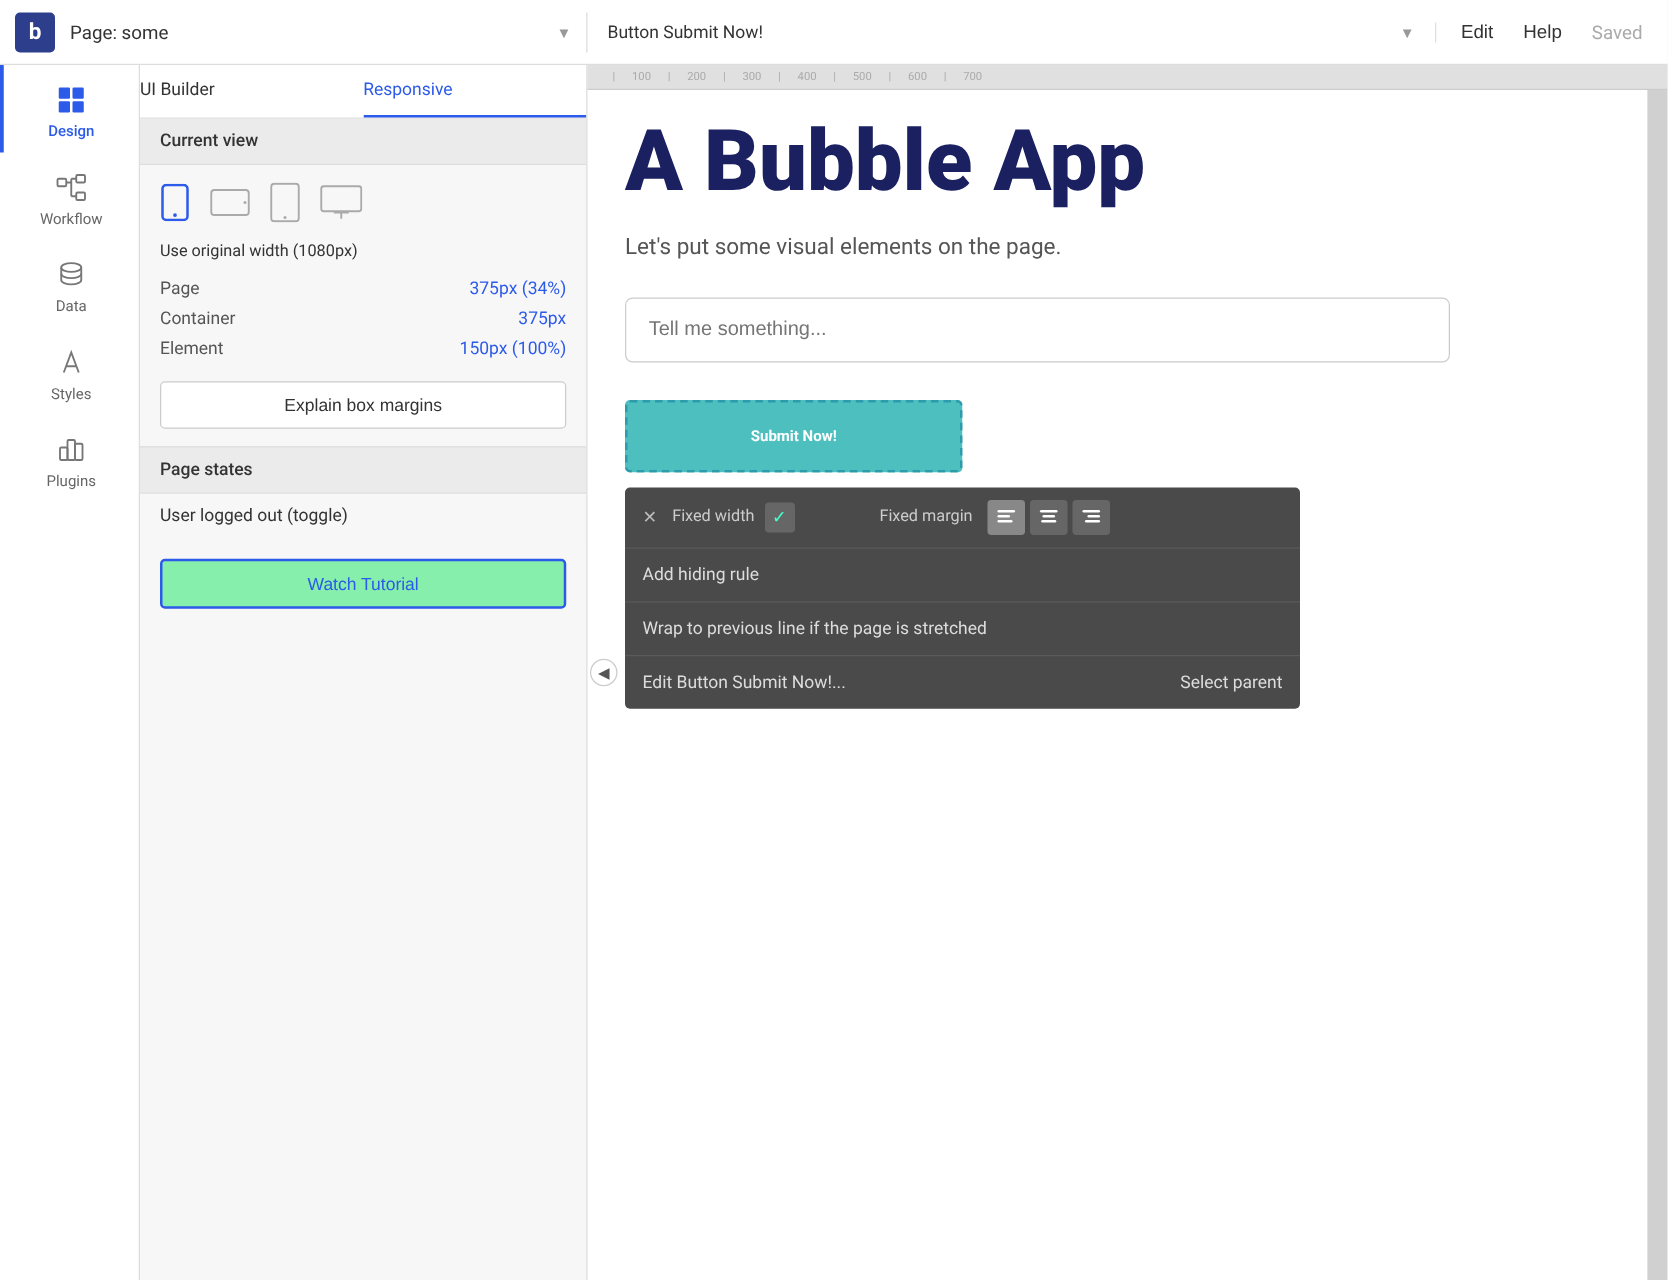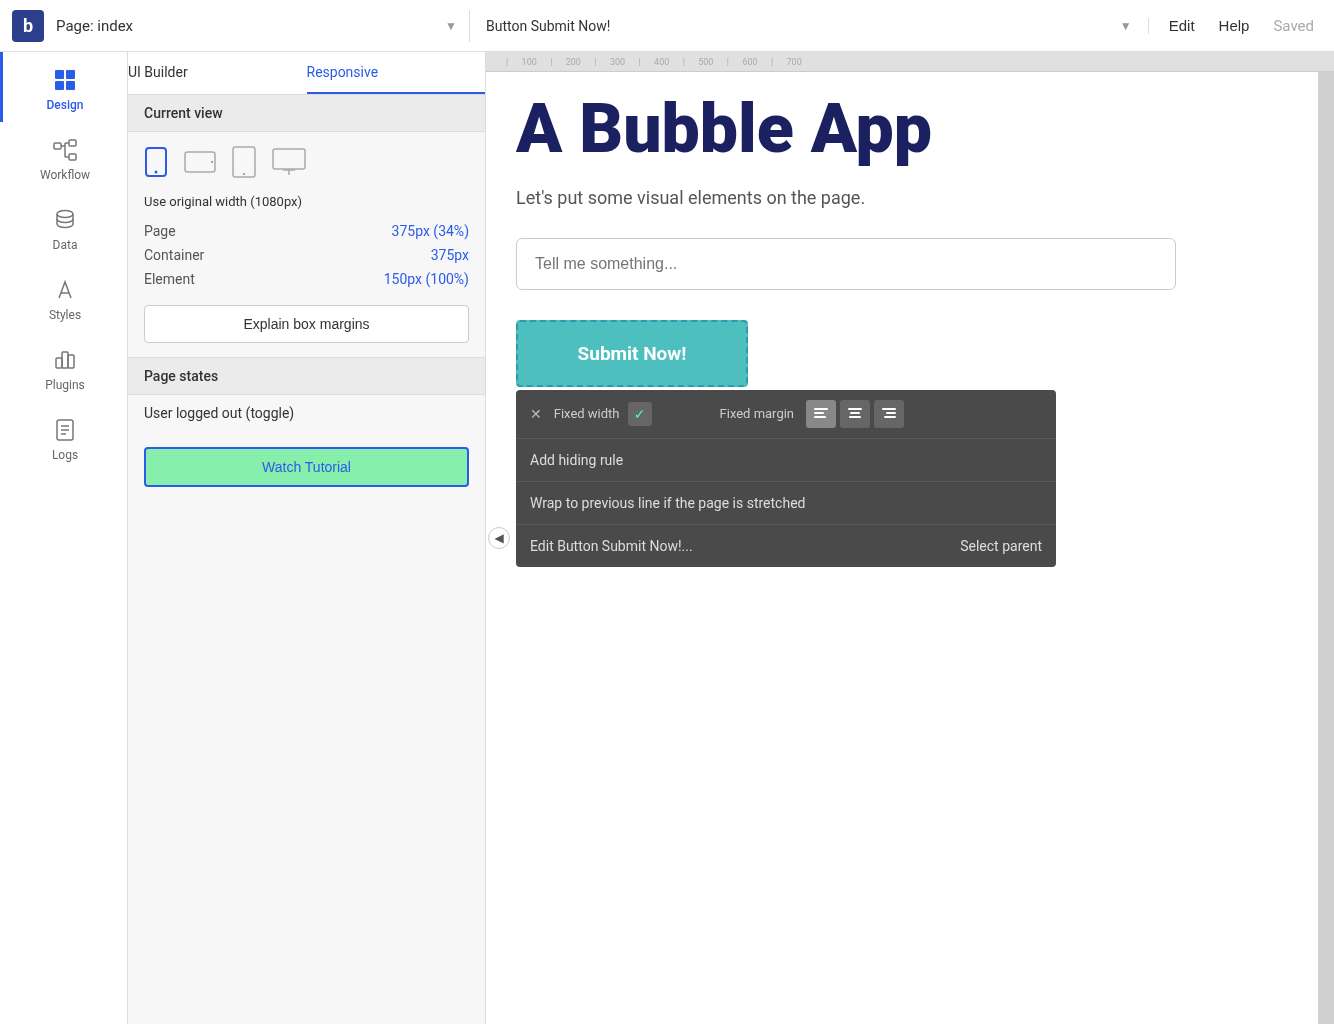--- a/index.html
+++ b/index.html
@@ -277,27 +277,27 @@
       border: 1px solid #ccc;
       border-radius: 6px;
       font-size: 16px;
       color: #aaa;
       margin-bottom: 30px;
       background: #fff;
     }
 
     .submit-btn {
       display: inline-block;
-      width: 232px;
+      width: 270px;
       padding: 20px 40px;
       background: #4dbfbf;
       border: 2px dashed #2c9bab;
       border-radius: 4px;
       color: #fff;
-      font-size: 19px;
+      font-size: 12px;
       font-weight: bold;
       cursor: pointer;
       text-align: center;
       position: relative;
     }
 
     
     .context-menu {
       position: absolute;
       top: 340px;
@@ -411,37 +411,37 @@
   </style>
 </head>
 <body>
 
 <div class="topbar">
   <div class="topbar-left">
     <div class="logo-icon">
       <span>b</span>
     </div>
     <div style="width:12px"></div>
-    <span class="topbar-page-title">Page: index</span>
+    <span class="topbar-page-title">Page: some</span>
     <span class="topbar-dropdown-arrow">▼</span>
   </div>
   <div class="topbar-center">
     <span class="topbar-element-title">Button Submit Now!</span>
     <span class="topbar-dropdown-arrow">▼</span>
   </div>
   <div class="topbar-right">
     <button class="topbar-btn">Edit</button>
     <button class="topbar-btn">Help</button>
     <span class="topbar-saved">Saved</span>
   </div>
 </div>
 
 <div class="main-layout">
 
-  <div class="panel" style="width:128px; border-right:1px solid #ddd; background:#fff;">
+  <div class="panel" style="width:112px; border-right:1px solid #ddd; background:#fff;">
 
     <div class="sidebar-item active">
       <svg width="28" height="28" viewBox="0 0 28 28" fill="none">
         <rect x="4" y="4" width="9" height="9" fill="#2c5ae9" rx="1"></rect>
         <rect x="15" y="4" width="9" height="9" fill="#2c5ae9" rx="1"></rect>
         <rect x="4" y="15" width="9" height="9" fill="#2c5ae9" rx="1"></rect>
         <rect x="15" y="15" width="9" height="9" fill="#2c5ae9" rx="1"></rect>
       </svg>
       <span style="font-size:12px;color:#2c5ae9;font-weight:500;">Design</span>
     </div>
@@ -479,29 +479,20 @@
     <div class="sidebar-item">
       <svg width="28" height="28" viewBox="0 0 28 28">
         <rect x="5" y="12" width="6" height="10" rx="1" stroke="#777" stroke-width="1.5" fill="none"></rect>
         <rect x="11" y="6" width="6" height="16" rx="1" stroke="#777" stroke-width="1.5" fill="none"></rect>
         <rect x="17" y="9" width="6" height="13" rx="1" stroke="#777" stroke-width="1.5" fill="none"></rect>
       </svg>
       <span style="font-size:12px;color:#666;">Plugins</span>
     </div>
 
 
-    <div class="sidebar-item">
-      <svg width="28" height="28" viewBox="0 0 28 28">
-        <rect x="6" y="4" width="16" height="20" rx="2" stroke="#777" stroke-width="1.5" fill="none"></rect>
-        <line x1="10" y1="10" x2="18" y2="10" stroke="#777" stroke-width="1.5"></line>
-        <line x1="10" y1="14" x2="18" y2="14" stroke="#777" stroke-width="1.5"></line>
-        <line x1="10" y1="18" x2="15" y2="18" stroke="#777" stroke-width="1.5"></line>
-      </svg>
-      <span style="font-size:12px;color:#666;">Logs</span>
-    </div>
   </div>
 
   <div class="properties-panel">
 
     <div class="props-tabs">
       <div class="props-tab">UI Builder</div>
       <div class="props-tab active">Responsive</div>
     </div>
 
     <div class="section-header">Current view</div>

